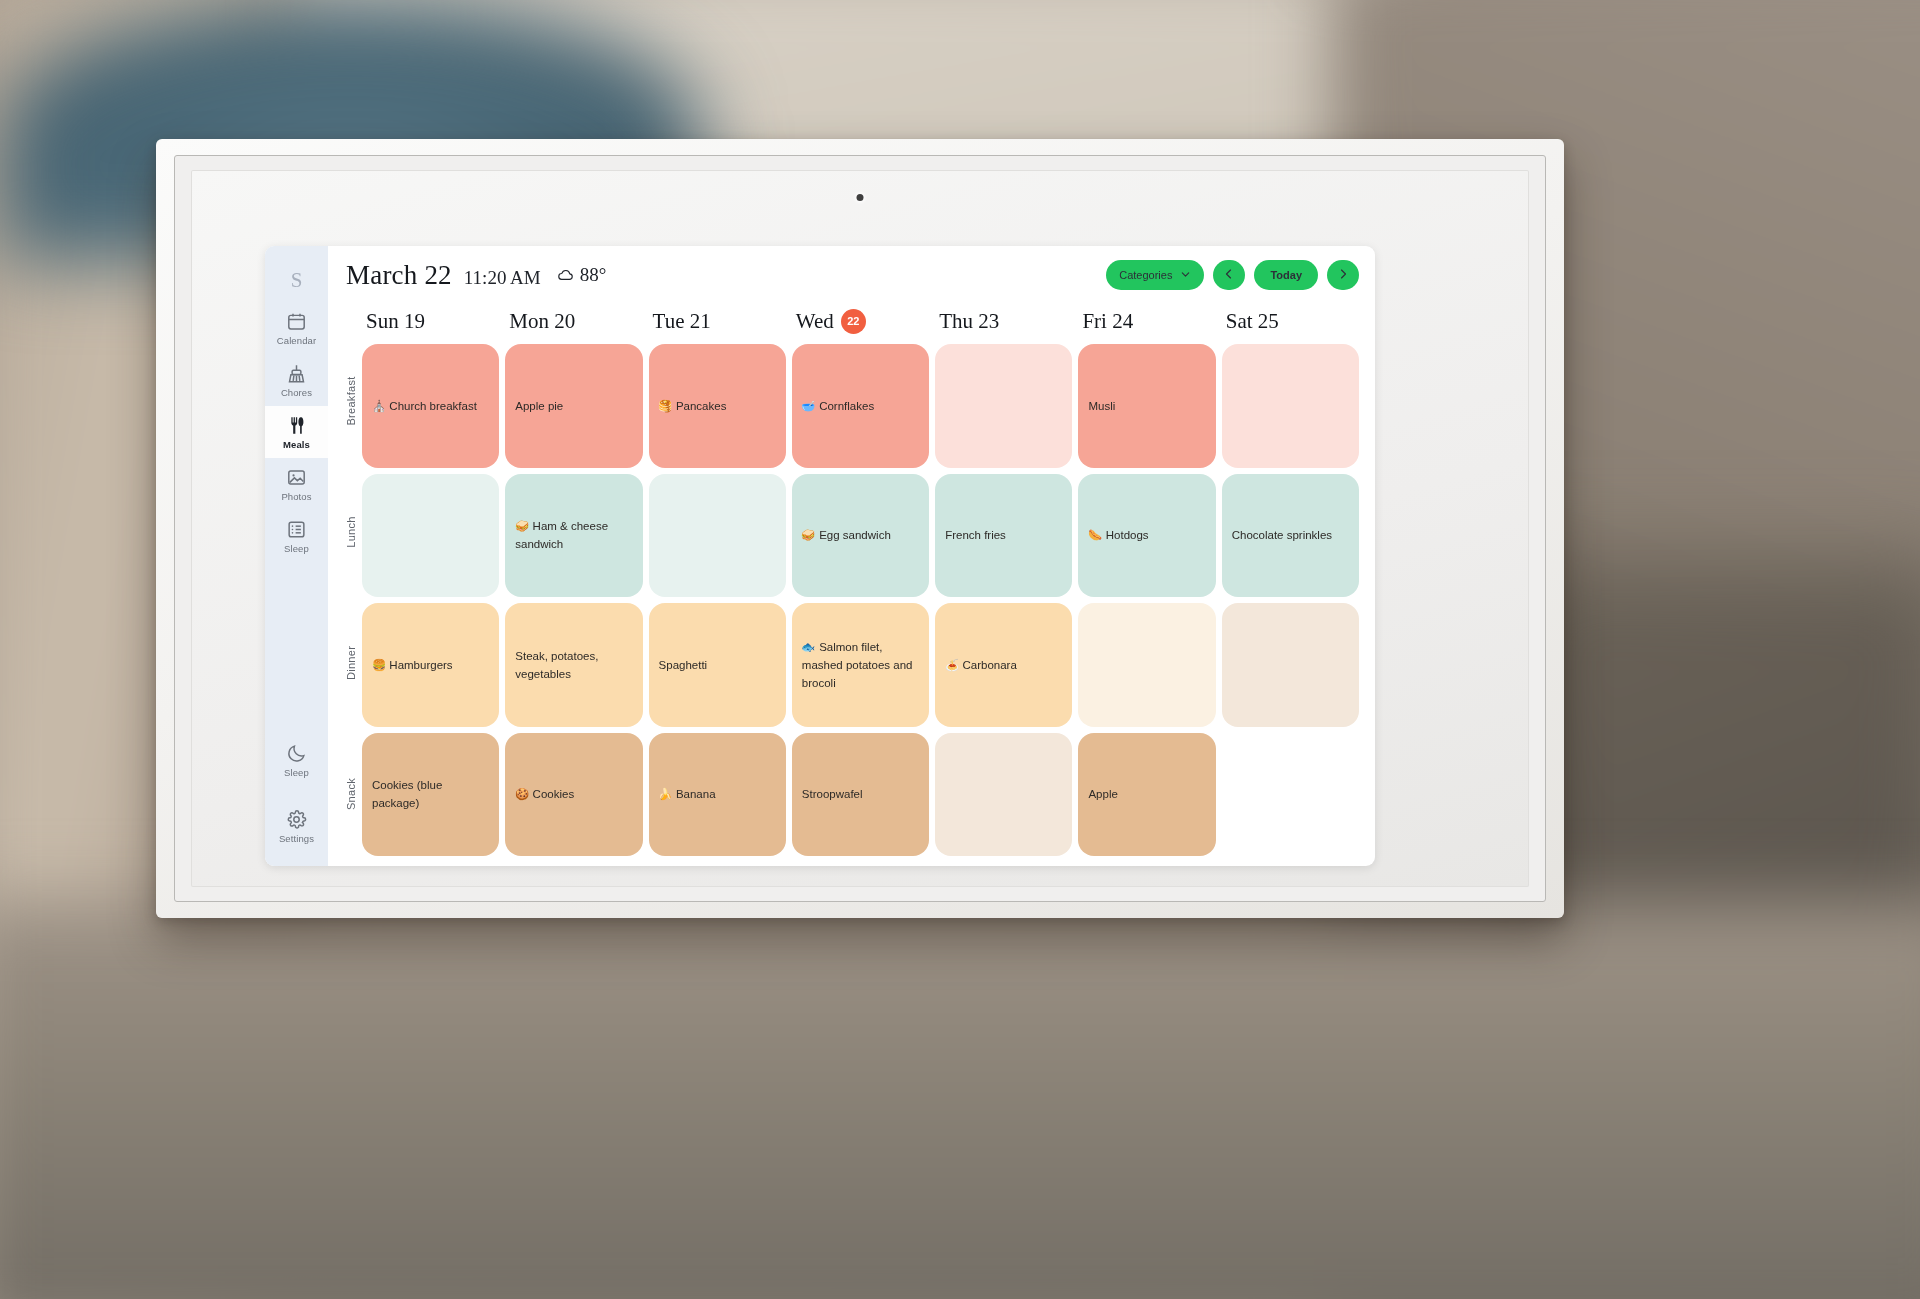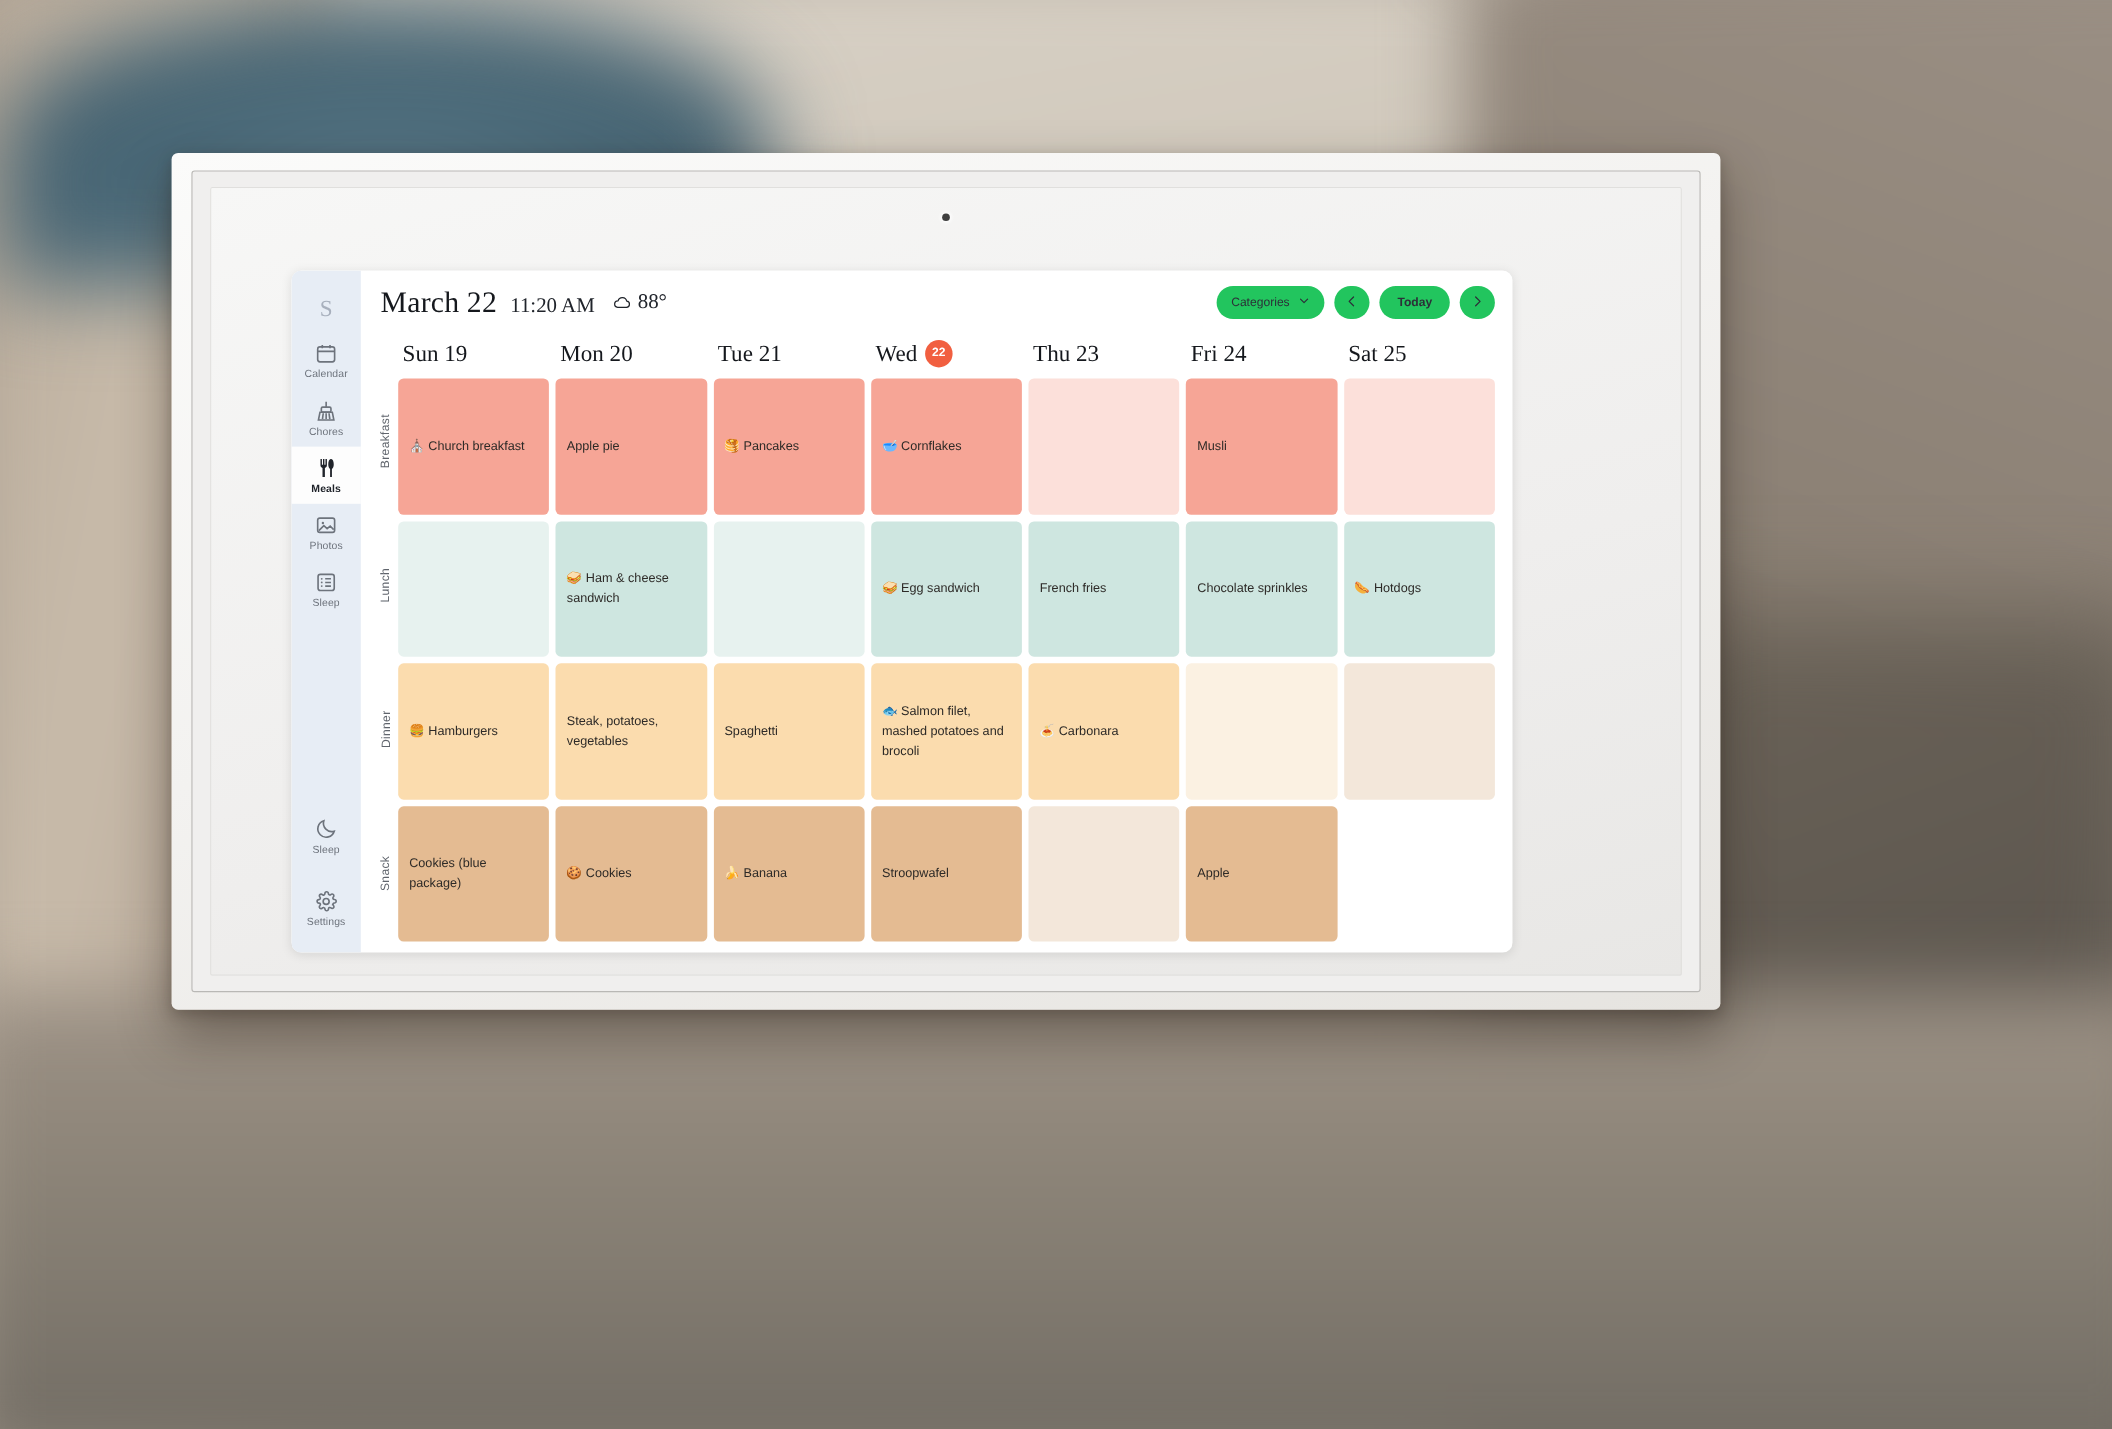--- a/index.html
+++ b/index.html
@@ -265,21 +265,21 @@
     width: 25px; height: 25px;
     border-radius: 50%;
     background: #f15f40;
     color: #fff;
     font-family: "Liberation Sans", sans-serif;
     font-size: 11px;
     font-weight: 600;
     text-align: center;
   }
   .cell {
-    border-radius: 5px;
+    border-radius: 16px;
     padding: 9px 10px;
     display: flex;
     align-items: center;
     overflow: hidden;
     cursor: pointer;
   }
   .cell-text {
     font-size: 11.5px;
     line-height: 1.58;
     color: #2d2a27;
@@ -511,24 +511,24 @@
                     <div class="cell-text"><span class="cell-emoji">🥪</span><span>Ham &amp; cheese sandwich</span></div>
                   </div>
                   <div class="cell lunch empty"></div>
                   <div class="cell lunch">
                     <div class="cell-text"><span class="cell-emoji">🥪</span><span>Egg sandwich</span></div>
                   </div>
                   <div class="cell lunch">
                     <div class="cell-text"><span>French fries</span></div>
                   </div>
                   <div class="cell lunch">
+                    <div class="cell-text"><span class="cell-emoji">🌭</span><span>Hotdogs</span></div>
+                  </div>
+                  <div class="cell lunch">
                     <div class="cell-text"><span>Chocolate sprinkles</span></div>
-                  </div>
-                  <div class="cell lunch">
-                    <div class="cell-text"><span class="cell-emoji">🌭</span><span>Hotdogs</span></div>
                   </div>
                   <div class="cell dinner">
                     <div class="cell-text"><span class="cell-emoji">🍔</span><span>Hamburgers</span></div>
                   </div>
                   <div class="cell dinner">
                     <div class="cell-text"><span>Steak, potatoes, vegetables</span></div>
                   </div>
                   <div class="cell dinner">
                     <div class="cell-text"><span>Spaghetti</span></div>
                   </div>

